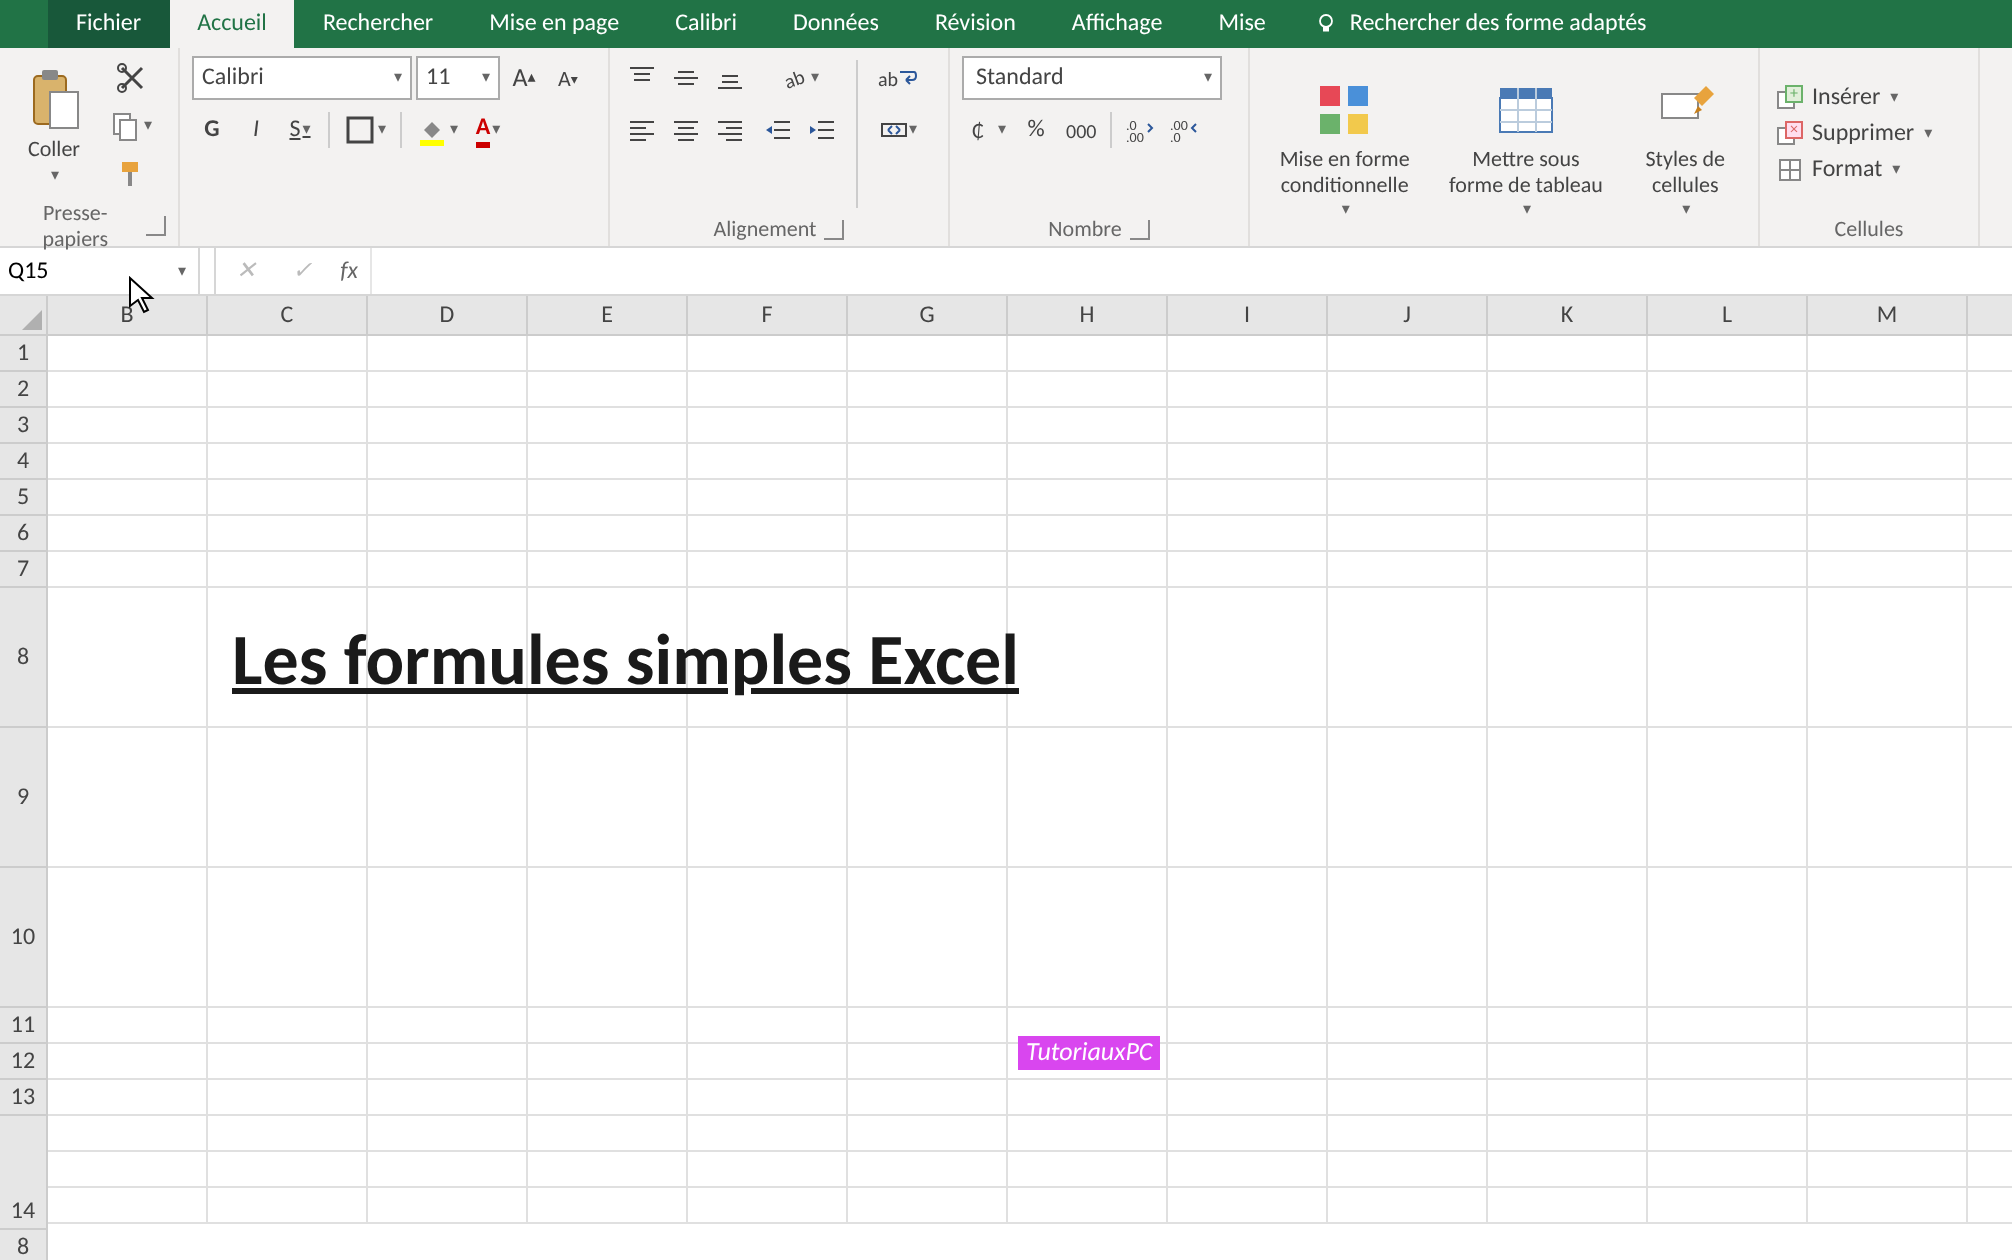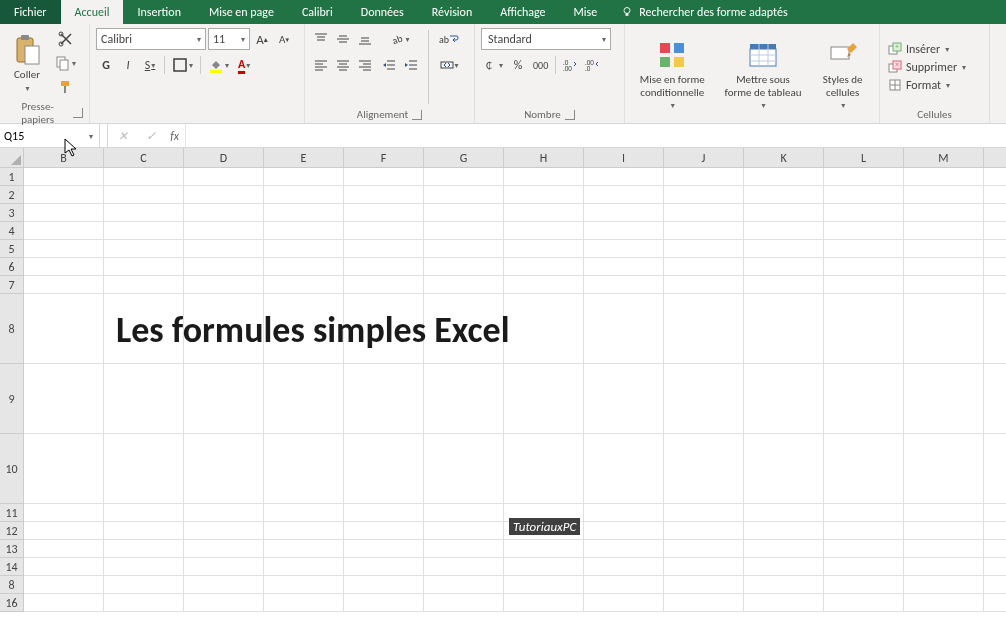--- a/index.html
+++ b/index.html
@@ -1,19 +1,19 @@
 <!DOCTYPE html>
 <html><head>
 <meta charset="utf-8">
 <style>
 * { box-sizing: border-box; margin: 0; padding: 0; font-family: 'Segoe UI', Calibri, sans-serif; }
 body { width: 1006px; height: 630px; background: #fff; overflow: hidden; font-size: 12px; color: #444; }
 
 
-.tabs { display: flex; height: 24px; background: #217346; color: #fff; align-items: stretch; }
+.tabs { display: flex; height: 24px; background: #217346; color: #fff; align-items: stretch; padding-left: 24px; }
 .tab { padding: 4px 14px; cursor: pointer; font-size: 12px; display: flex; align-items: center; }
 .tab.active { background: #f3f2f1; color: #217346; }
 .tab.file { background: #18583a; }
 .tell-me { display: flex; align-items: center; gap: 6px; padding: 0 10px; }
 .bulb { width: 12px; height: 12px; }
 
 
 .ribbon { display: flex; height: 100px; background: #f3f2f1; border-bottom: 1px solid #d6d6d6; }
 .group { border-right: 1px solid #e1dfdd; padding: 4px 6px 2px 6px; display: flex; flex-direction: column; justify-content: space-between; }
 .group-label { text-align: center; font-size: 11px; color: #666; padding-top: 2px; display: flex; justify-content: center; align-items: center; gap: 4px; }
@@ -57,35 +57,35 @@
 .col-h { border-right: 1px solid #ccc; display: flex; align-items: center; justify-content: center; font-size: 12px; color: #444; background: #e6e6e6; }
 
 .grid-body { display: flex; }
 .row-headers { width: 24px; background: #e6e6e6; border-right: 1px solid #ccc; }
 .row-h { border-bottom: 1px solid #ccc; display: flex; align-items: center; justify-content: center; font-size: 12px; color: #444; }
 
 .cells { position: relative; flex: 1; }
 .cell-row { display: flex; border-bottom: 1px solid #e0e0e0; }
 .cell { border-right: 1px solid #e0e0e0; overflow: visible; white-space: nowrap; display: flex; align-items: center; padding: 0 2px; }
 
-.big-text { position: absolute; font-family: Calibri, sans-serif; font-weight: bold; font-size: 36px; color: #1a1a1a; z-index: 2; pointer-events: none; }
-.watermark { position: absolute; background: #404040; color: #fff; font-style: italic; font-size: 13px; padding: 1px 4px; z-index: 3; pointer-events: none; }
+.big-text { position: absolute; font-family: Calibri, sans-serif; font-weight: bold; font-size: 36px; color: #1a1a1a; z-index: 2; pointer-events: none; text-decoration: underline; }
+.watermark { position: absolute; background: #d946ef; color: #fff; font-style: italic; font-size: 13px; padding: 1px 4px; z-index: 3; pointer-events: none; }
 
 .cursor-arrow { position: absolute; left: 64px; top: 138px; z-index: 10; pointer-events: none; }
 
 
 .cells-row { display: flex; align-items: center; gap: 4px; font-size: 12px; padding: 1px 2px; cursor: pointer; }
 </style>
 </head>
 <body>
 
 <div class="tabs">
   <div class="tab file">Fichier</div>
   <div class="tab active">Accueil</div>
-  <div class="tab">Insertion</div>
+  <div class="tab">Rechercher</div>
   <div class="tab">Mise en page</div>
   <div class="tab">Calibri</div>
   <div class="tab">Données</div>
   <div class="tab">Révision</div>
   <div class="tab">Affichage</div>
   <div class="tab">Mise</div>
   <div class="tell-me">
     <svg class="bulb" viewBox="0 0 16 16">
         <circle cx="8" cy="6" r="4" fill="none" stroke="#fff" stroke-width="1.2"></circle>
         <rect x="6" y="10" width="4" height="3" fill="#fff"></rect>
@@ -434,21 +434,21 @@
         <div class="row-h" style="height: 18px;">4</div>
         <div class="row-h" style="height: 18px;">5</div>
         <div class="row-h" style="height: 18px;">6</div>
         <div class="row-h" style="height: 18px;">7</div>
         <div class="row-h" style="height: 70px;">8</div>
         <div class="row-h" style="height: 70px;">9</div>
         <div class="row-h" style="height: 70px;">10</div>
         <div class="row-h" style="height: 18px;">11</div>
         <div class="row-h" style="height: 18px;">12</div>
         <div class="row-h" style="height: 18px;">13</div>
-        <div class="row-h" style="height: 18px;">14</div>
+        <div class="row-h" style="height: 18px; margin-top: 39px;">14</div>
         <div class="row-h" style="height: 18px;">8</div>
         <div class="row-h" style="height: 18px;">16</div>
       </div>
     <div class="cells" id="cells">
       <div class="big-text" style="left:92px;top:140px">Les formules simples Excel</div>
       <div class="watermark" style="left:485px;top:350px">TutoriauxPC</div>
     <div class="cell-row" style="height: 18px;">
           <div class="cell" style="width: 80px; height: 18px;"></div>
           <div class="cell" style="width: 80px; height: 18px;"></div>
           <div class="cell" style="width: 80px; height: 18px;"></div>

